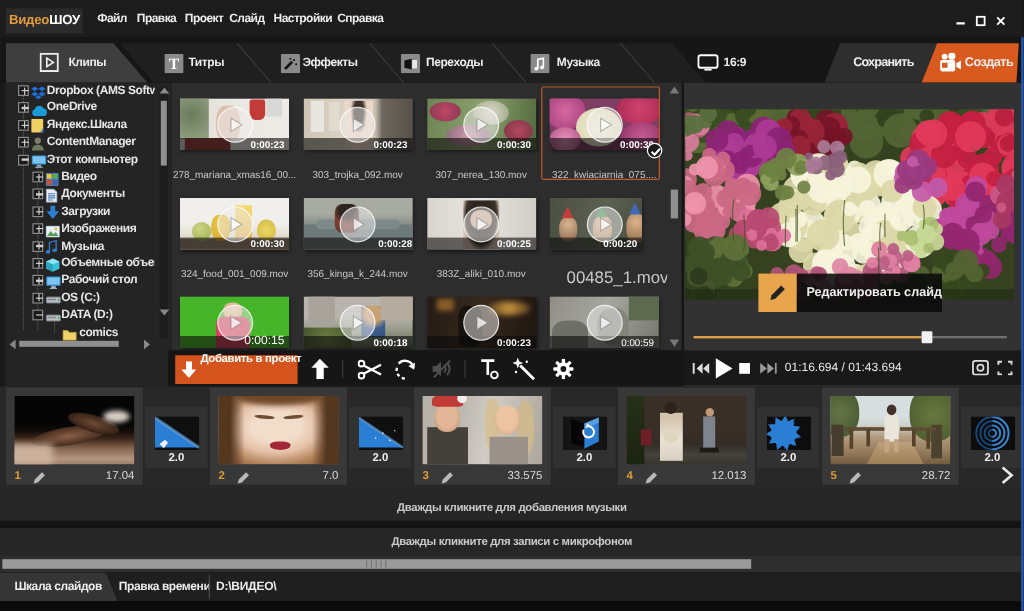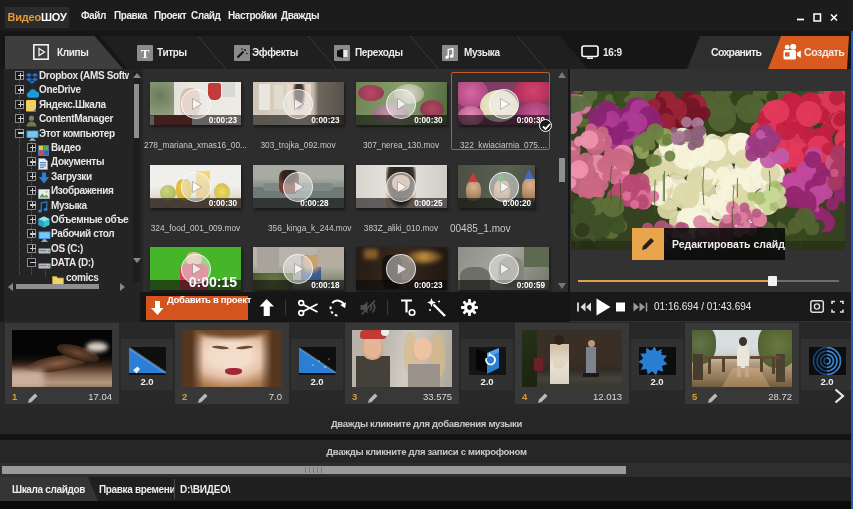--- a/index.html
+++ b/index.html
@@ -11,21 +11,21 @@
 <body>
 <div id="app">
 
 <div class="abs" style="left:0;top:0;width:853px;height:31px;background:#1c1c1c"></div>
 <div class="abs" style="left:5px;top:7px;width:64px;height:21px;background:#2b2b2b;text-align:center;line-height:21px;font-size:11px;font-weight:bold;letter-spacing:-0.2px"><span style="color:#e29c3e">Видео</span><span style="color:#fff">ШОУ</span></div>
 <div class="abs txt" style="left:81px;top:10px;font-size:10px;letter-spacing:-0.45px">Файл</div>
 <div class="abs txt" style="left:114px;top:10px;font-size:10px;letter-spacing:-0.45px">Правка</div>
 <div class="abs txt" style="left:154px;top:10px;font-size:10px;letter-spacing:-0.45px">Проект</div>
 <div class="abs txt" style="left:191px;top:10px;font-size:10px;letter-spacing:-0.45px">Слайд</div>
 <div class="abs txt" style="left:228px;top:10px;font-size:10px;letter-spacing:-0.45px">Настройки</div>
-<div class="abs txt" style="left:281px;top:10px;font-size:10px;letter-spacing:-0.45px">Дважды</div>
+<div class="abs txt" style="left:281px;top:10px;font-size:10px;letter-spacing:-0.45px">Справка</div>
 
 <svg class="abs" style="left:790px;top:12px" width="52" height="12" viewBox="0 0 52 12">
 <path d="M7 7.5h7" stroke="#fff" stroke-width="1.8"></path>
 <rect x="24" y="2" width="6.5" height="7" fill="none" stroke="#fff" stroke-width="1.5"></rect>
 <path d="M41 2.5l6 6M47 2.5l-6 6" stroke="#fff" stroke-width="1.6"></path>
 </svg>
 
 <div class="abs" style="left:0;top:31px;width:853px;height:38px;background:#161616"></div>
 <svg class="abs" style="left:0;top:31px" width="853" height="38" viewBox="0 0 853 38">
 <polygon points="100,5 560,5 588,38 128,38" fill="#1f1f1f"></polygon>
@@ -298,27 +298,27 @@
  <svg class="abs" style="left:189.5px;top:178.5px" width="14" height="16">
         <path d="M2.5 2.5L11.5 8L2.5 13.5Z" fill="rgba(255,255,255,0.75)" stroke="rgba(110,110,110,0.45)"></path>
       </svg>
       <div class="abs" style="left:142px;top:223px;width:107px;text-align:center;color:#c9c9c9;font-size:8.3px;white-space:nowrap;overflow:hidden">324_food_001_009.mov</div>
       <div class="abs" style="left:252.5px;top:165px;width:91px;height:43px;overflow:hidden;box-shadow:1px 2px 3px rgba(0,0,0,0.5)">
         <div class="abs" style="width:91px;height:43px;background:linear-gradient(180deg,#a8aba2 30%,#8f958e 45%,#737c78 100%)"></div>
      <div class="abs" style="left:0;top:22px;width:91px;height:21px;background:#6e7a78"></div>
      <div class="abs" style="left:10px;top:18px;width:70px;height:8px;background:#7e8a88;border-radius:4px"></div>
      <div class="abs" style="left:26px;top:5px;width:20px;height:24px;background:radial-gradient(circle at 50% 22%,#2d2420 28%,#7d3c34 55%,#5c3a32 100%);border-radius:30%"></div>
    <div class="abs" style="left:0;bottom:0;width:91px;height:10px;background:rgba(10,10,10,0.6)"></div>
-   <div class="abs" style="right:15px;bottom:0px;color:#fff;font-size:8.2px;font-weight:bold">0:00:28</div>
+   <div class="abs" style="right:0;bottom:0px;color:#fff;font-size:8.2px;font-weight:bold">0:00:28</div>
       </div>
       <div class="abs" style="left:283px;top:171.5px;width:30px;height:30px;border-radius:50%;background:rgba(238,238,238,0.5);border:1.5px solid rgba(255,255,255,0.75)"></div>
  <svg class="abs" style="left:292px;top:178.5px" width="14" height="16">
         <path d="M2.5 2.5L11.5 8L2.5 13.5Z" fill="rgba(255,255,255,0.75)" stroke="rgba(110,110,110,0.45)"></path>
       </svg>
-      <div class="abs" style="left:244.5px;top:223px;width:107px;text-align:right;color:#c9c9c9;font-size:8.3px;white-space:nowrap;overflow:hidden">356_kinga_k_244.mov</div>
+      <div class="abs" style="left:244.5px;top:223px;width:107px;text-align:center;color:#c9c9c9;font-size:8.3px;white-space:nowrap;overflow:hidden">356_kinga_k_244.mov</div>
       <div class="abs" style="left:355.5px;top:165px;width:91px;height:43px;overflow:hidden;box-shadow:1px 2px 3px rgba(0,0,0,0.5)">
         <div class="abs" style="width:91px;height:43px;background:linear-gradient(90deg,#d9d5ce,#e8e5e0 50%,#cfccc5)"></div>
      <div class="abs" style="left:30px;top:2px;width:30px;height:41px;background:radial-gradient(ellipse at 50% 30%,#2e2620 40%,#3c332b 60%,#d9c4b4 75%)"></div>
      <div class="abs" style="left:36px;top:10px;width:18px;height:16px;background:#c9a894;border-radius:45%"></div>
    <div class="abs" style="left:0;bottom:0;width:91px;height:10px;background:rgba(10,10,10,0.6)"></div>
    <div class="abs" style="right:4px;bottom:0px;color:#fff;font-size:8.2px;font-weight:bold">0:00:25</div>
       </div>
       <div class="abs" style="left:386px;top:171.5px;width:30px;height:30px;border-radius:50%;background:rgba(238,238,238,0.5);border:1.5px solid rgba(255,255,255,0.75)"></div>
  <svg class="abs" style="left:395px;top:178.5px" width="14" height="16">
         <path d="M2.5 2.5L11.5 8L2.5 13.5Z" fill="rgba(255,255,255,0.75)" stroke="rgba(110,110,110,0.45)"></path>
@@ -333,27 +333,27 @@
      <div class="abs" style="left:38px;top:6px;width:10px;height:10px;background:#3d8a46;clip-path:polygon(50% 0,100% 100%,0 100%)"></div>
      <div class="abs" style="left:66px;top:4px;width:10px;height:10px;background:#4468b8;clip-path:polygon(50% 0,100% 100%,0 100%)"></div>
 
    <div class="abs" style="left:0;bottom:0;width:91px;height:10px;background:rgba(10,10,10,0.6)"></div>
    <div class="abs" style="right:4px;bottom:0px;color:#fff;font-size:8.2px;font-weight:bold">0:00:20</div>
       </div>
       <div class="abs" style="left:488.5px;top:171.5px;width:30px;height:30px;border-radius:50%;background:rgba(238,238,238,0.5);border:1.5px solid rgba(255,255,255,0.75)"></div>
  <svg class="abs" style="left:497.5px;top:178.5px" width="14" height="16">
         <path d="M2.5 2.5L11.5 8L2.5 13.5Z" fill="rgba(255,255,255,0.75)" stroke="rgba(110,110,110,0.45)"></path>
       </svg>
-      <div class="abs" style="left:450px;top:223px;width:107px;text-align:left;color:#c9c9c9;font-size:10px;white-space:nowrap;overflow:hidden">00485_1.mov</div>
+      <div class="abs" style="left:450px;top:223px;width:107px;text-align:right;color:#c9c9c9;font-size:14px;white-space:nowrap;overflow:hidden">00485_1.mov</div>
       <div class="abs" style="left:150px;top:247px;width:91px;height:43px;overflow:hidden;box-shadow:1px 2px 3px rgba(0,0,0,0.5)">
         <div class="abs" style="width:91px;height:43px;background:#47b52a"></div>
      <div class="abs" style="left:36px;top:5px;width:16px;height:14px;background:radial-gradient(circle at 50% 40%,#e8c9a8,#d4a97e);border-radius:45%"></div>
      <div class="abs" style="left:30px;top:17px;width:28px;height:26px;background:#d6405a;border-radius:6px 6px 0 0"></div>
    <div class="abs" style="left:0;bottom:0;width:91px;height:10px;background:rgba(10,10,10,0.6)"></div>
-   <div class="abs" style="right:4px;bottom:0px;color:#fff;font-size:14px;font-weight:bold">0:00:15</div>
+   <div class="abs" style="right:4px;bottom:0px;color:#fff;font-size:10px;font-weight:normal">0:00:15</div>
       </div>
       <div class="abs" style="left:180.5px;top:253.5px;width:30px;height:30px;border-radius:50%;background:rgba(238,238,238,0.5);border:1.5px solid rgba(255,255,255,0.75)"></div>
  <svg class="abs" style="left:189.5px;top:260.5px" width="14" height="16">
         <path d="M2.5 2.5L11.5 8L2.5 13.5Z" fill="rgba(255,255,255,0.75)" stroke="rgba(110,110,110,0.45)"></path>
       </svg>
       <div class="abs" style="left:252.5px;top:247px;width:91px;height:43px;overflow:hidden;box-shadow:1px 2px 3px rgba(0,0,0,0.5)">
         <div class="abs" style="width:91px;height:43px;background:linear-gradient(180deg,#b8b4ac 40%,#8f9480 70%,#55604a 100%)"></div>
      <div class="abs" style="left:4px;top:0;width:22px;height:28px;background:#a8a49c"></div>
      <div class="abs" style="left:0px;top:26px;width:40px;height:17px;background:radial-gradient(circle,#6a7a42,#46562e)"></div>
      <div class="abs" style="left:48px;top:8px;width:20px;height:26px;background:radial-gradient(circle at 50% 25%,#c9a070 30%,#3e5e8e 60%,#32517e)"></div>
@@ -376,21 +376,21 @@
       <div class="abs" style="left:386px;top:253.5px;width:30px;height:30px;border-radius:50%;background:rgba(238,238,238,0.5);border:1.5px solid rgba(255,255,255,0.75)"></div>
  <svg class="abs" style="left:395px;top:260.5px" width="14" height="16">
         <path d="M2.5 2.5L11.5 8L2.5 13.5Z" fill="rgba(255,255,255,0.75)" stroke="rgba(110,110,110,0.45)"></path>
       </svg>
       <div class="abs" style="left:458px;top:247px;width:91px;height:43px;overflow:hidden;box-shadow:1px 2px 3px rgba(0,0,0,0.5)">
         <div class="abs" style="width:91px;height:43px;background:linear-gradient(120deg,#8e8e86,#a5a69e 45%,#74766c)"></div>
      <div class="abs" style="left:2px;top:20px;width:30px;height:23px;background:#6e6f66;border-radius:40% 40% 0 0"></div>
      <div class="abs" style="left:40px;top:10px;width:26px;height:30px;background:#83847a;border-radius:40%"></div>
      <div class="abs" style="left:66px;top:0px;width:25px;height:20px;background:#5e6a50"></div>
    <div class="abs" style="left:0;bottom:0;width:91px;height:10px;background:rgba(10,10,10,0.6)"></div>
-   <div class="abs" style="right:4px;bottom:0px;color:#fff;font-size:8.2px;font-weight:bold">0:00:59</div>
+   <div class="abs" style="right:4px;bottom:0px;color:#fff;font-size:8.2px;font-weight:normal">0:00:59</div>
       </div>
       <div class="abs" style="left:488.5px;top:253.5px;width:30px;height:30px;border-radius:50%;background:rgba(238,238,238,0.5);border:1.5px solid rgba(255,255,255,0.75)"></div>
  <svg class="abs" style="left:497.5px;top:260.5px" width="14" height="16">
         <path d="M2.5 2.5L11.5 8L2.5 13.5Z" fill="rgba(255,255,255,0.75)" stroke="rgba(110,110,110,0.45)"></path>
       </svg>
       <div class="abs" style="left:451px;top:71.5px;width:99px;height:78px;border:1.5px solid #bf5b28;border-radius:2px"></div>
       <div class="abs" style="left:539px;top:119px;width:13px;height:13px;border-radius:50%;background:#1a1a1a;border:1.5px solid #fff"></div>
 <svg class="abs" style="left:541px;top:121px" width="11" height="11">
         <path d="M2 5.5l2.5 2.5L9 3" stroke="#fff" stroke-width="1.8" fill="none"></path>
       </svg>

